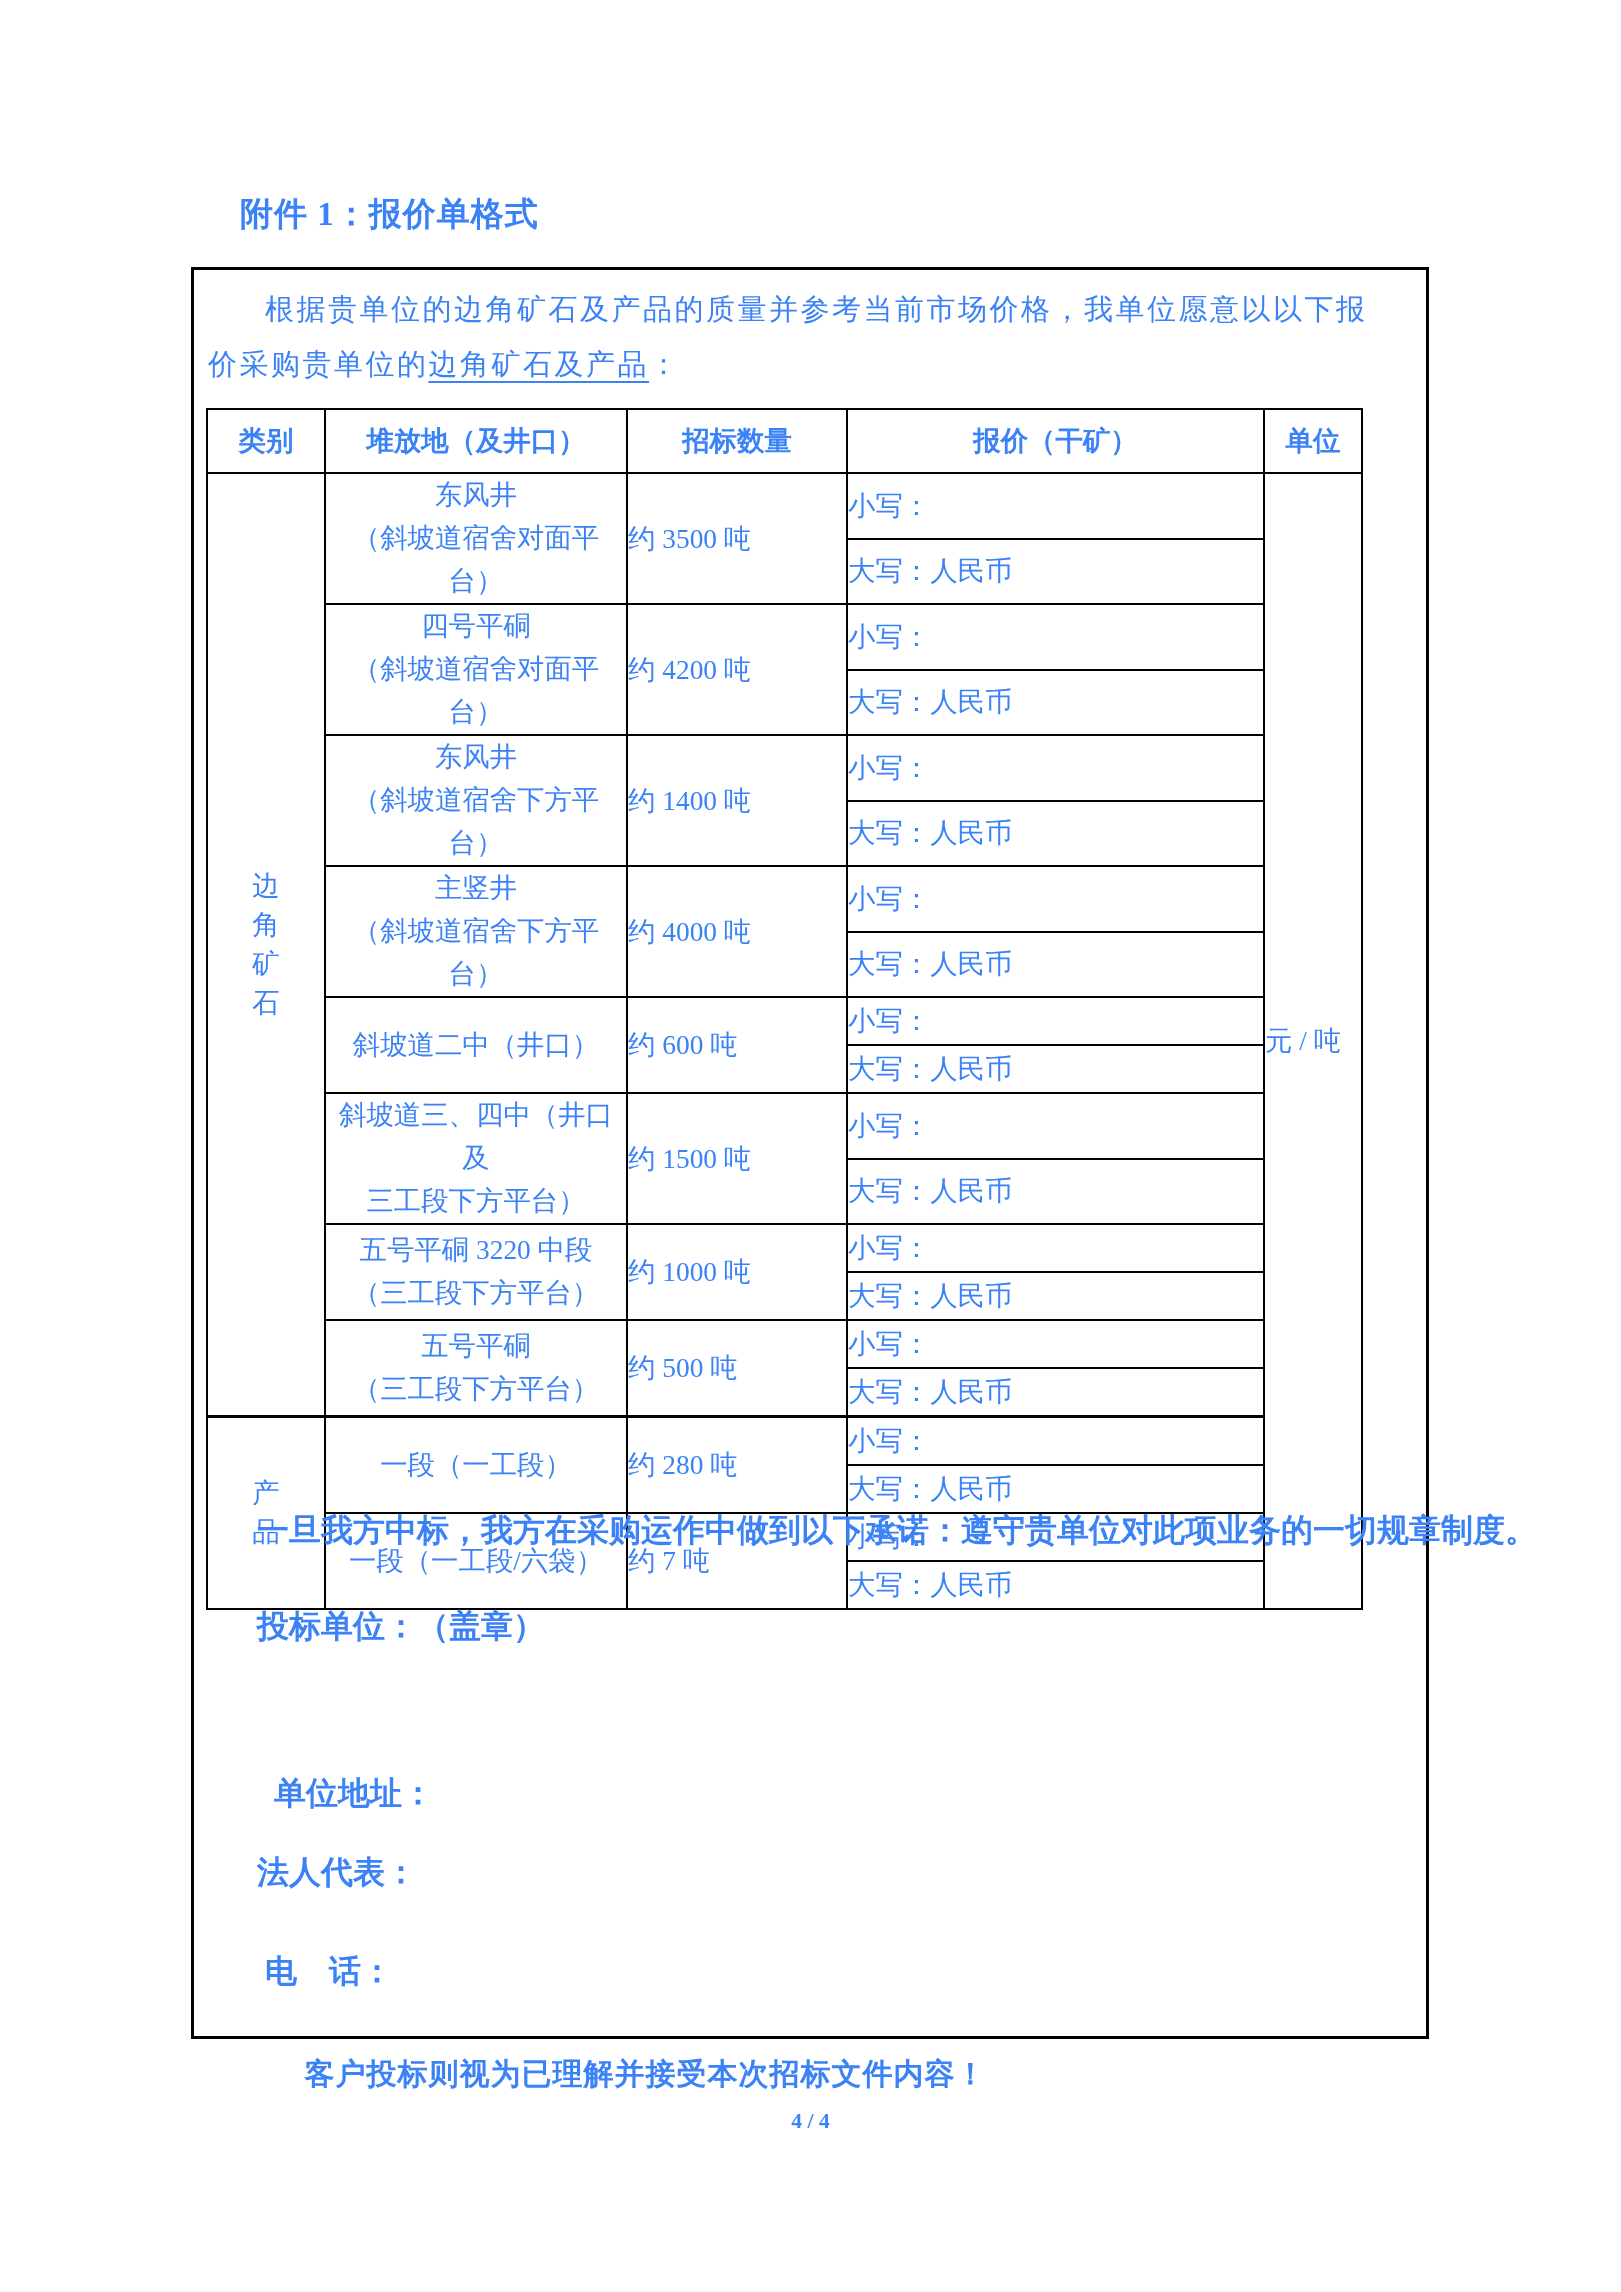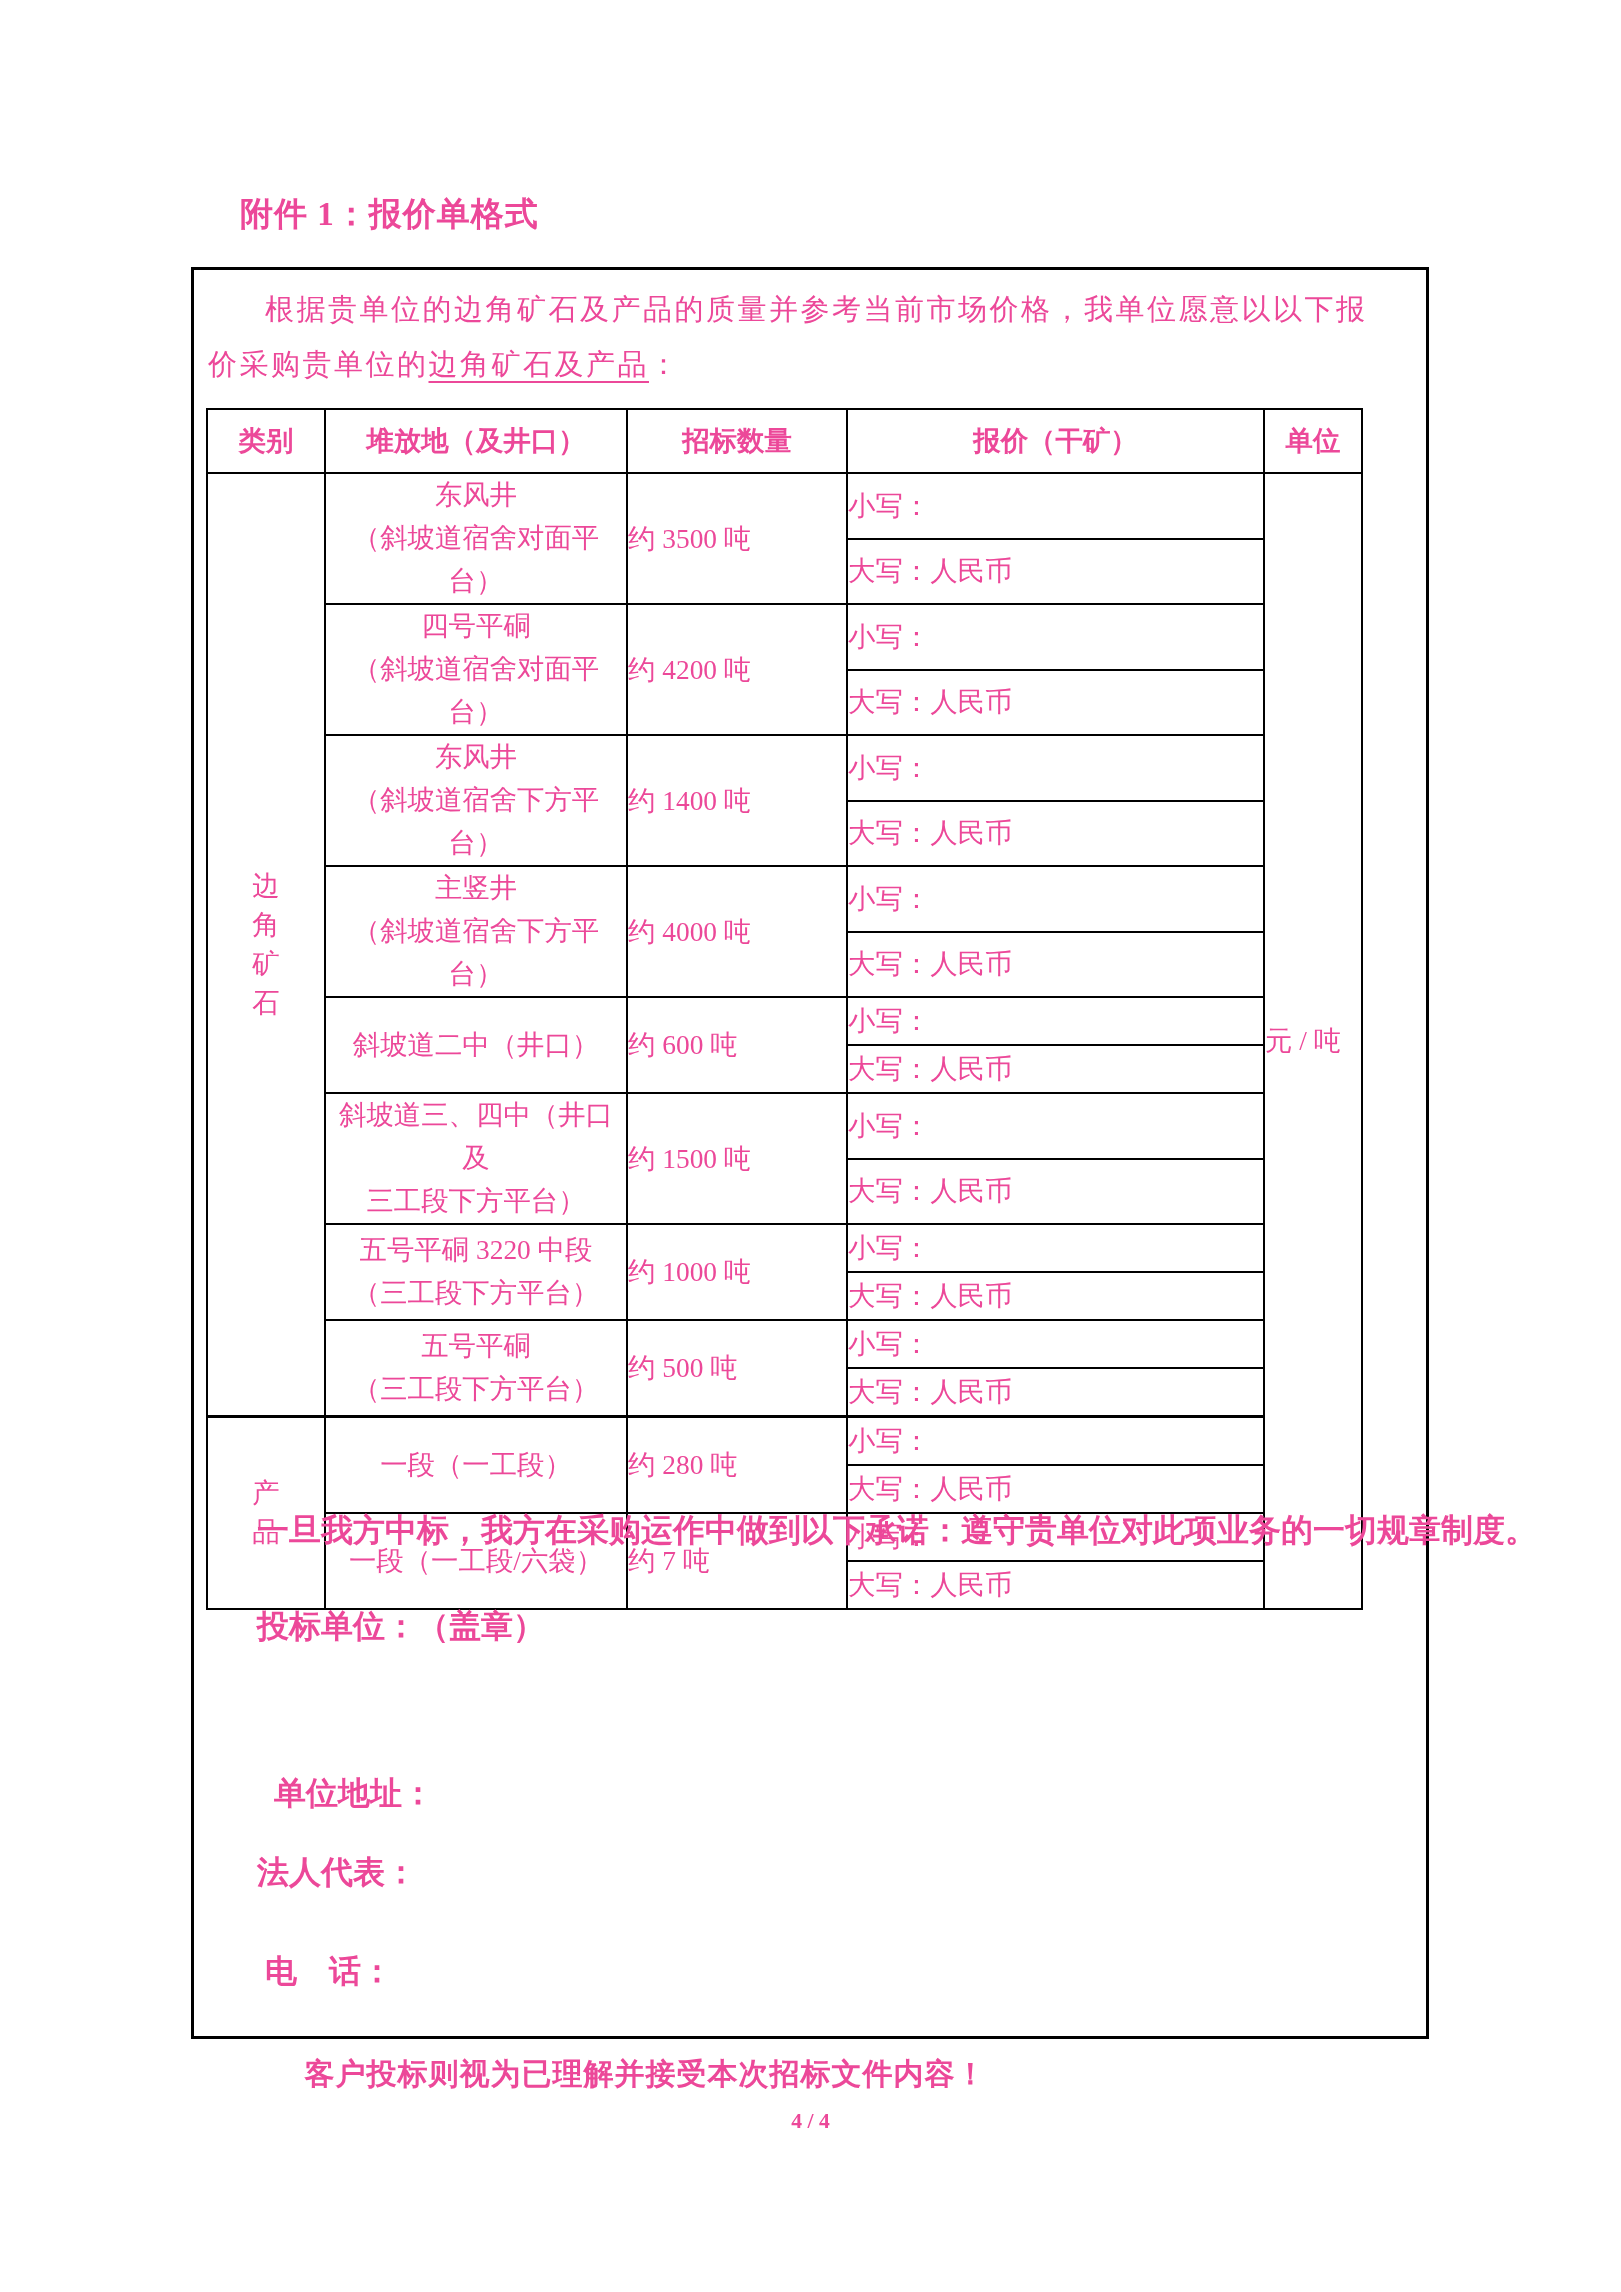--- a/index.html
+++ b/index.html
@@ -1,21 +1,21 @@
 <!DOCTYPE html>
 <html><head>
 <meta charset="utf-8">
 <style>
   html,body{margin:0;padding:0;background:#ffffff;}
   .page{
     position:relative;
     width:1621px;height:2293px;
     background:#ffffff;
     font-family:"Liberation Serif","DejaVu Serif",serif;
-    color:#ec4899;
+    color:#3b82f6;
     overflow:hidden;
   }
   .doc-title{
     position:absolute;left:240px;top:192px;
     font-size:33px;font-weight:bold;letter-spacing:1px;
     white-space:nowrap;
   }
   .outer-box{
     position:absolute;left:191px;top:267px;
     width:1238px;height:1772px;

